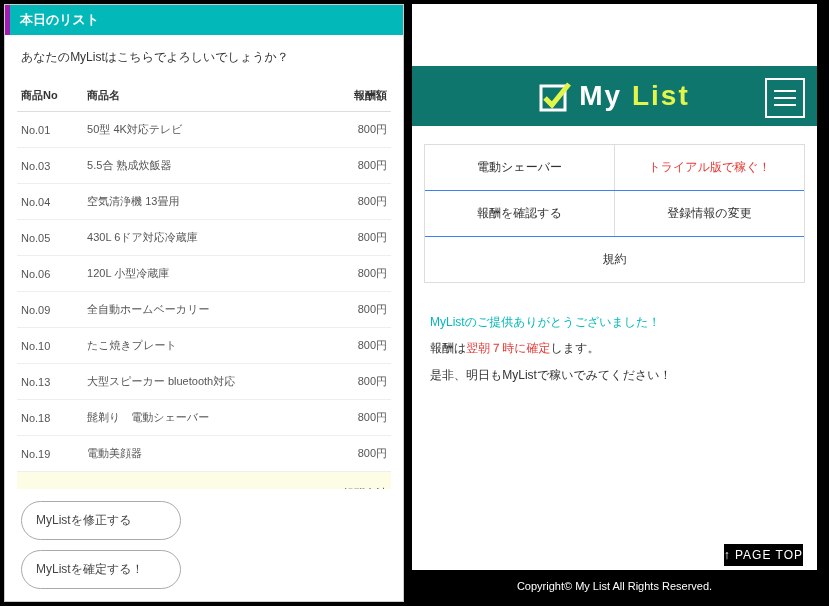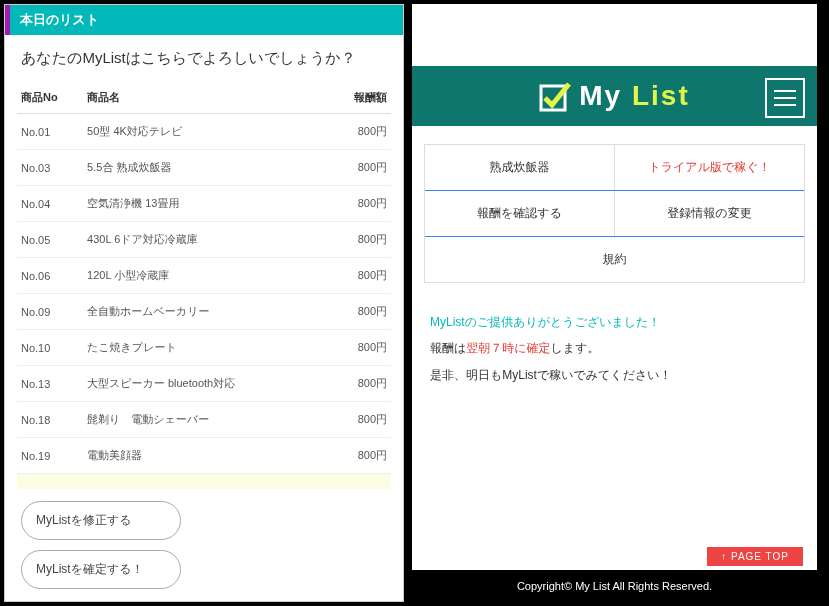--- a/index.html
+++ b/index.html
@@ -23,21 +23,21 @@
     .panel-header {
       background: #02b8b8;
       color: #fff;
       padding: 6px 10px;
       font-size: 13px;
       font-weight: bold;
       border-left: 5px solid #a21caf;
     }
     .prompt-text {
       padding: 14px 16px;
-      font-size: 15px;
+      font-size: 12px;
       color: #333;
     }
     .table-wrap {
       padding: 0 12px;
       flex: 1;
       overflow: auto;
     }
     table {
       width: 100%;
       border-collapse: collapse;
@@ -159,24 +159,24 @@
     .msg-thanks { color: #02b8b8; }
     .msg-body { color: #333; }
     .msg-em { color: #e53935; }
     .spacer { flex: 1; }
     .pagetop-wrap {
       display: flex;
       justify-content: flex-end;
       padding: 0 14px 4px 0;
     }
     .pagetop {
-      background: #ef4444;
+      background: #000000;
       color: #fff;
-      font-size: 10px;
-      padding: 4px 14px;
+      font-size: 12px;
+      padding: 4px 0;
       letter-spacing: 1px;
       cursor: pointer;
     }
     .footer {
       background: #000000;
       color: #fff;
       text-align: center;
       padding: 10px;
       font-size: 11px;
     }
@@ -280,21 +280,21 @@
       </span>
     </div>
     <div class="hamburger">
       <span></span>
         <span></span>
         <span></span>
     </div>
   </div>
   <div class="nav-grid" id="nav">
       <div class="nav-row">
-        <div class="nav-cell">熟成炊飯器</div>
+        <div class="nav-cell">電動シェーバー</div>
         <div class="nav-cell highlight">トライアル版で稼ぐ！</div>
       </div>
       <div class="nav-row">
         <div class="nav-cell">報酬を確認する</div>
         <div class="nav-cell">登録情報の変更</div>
       </div>
       <div class="nav-row">
         <div class="nav-cell">規約</div>
       </div>
     </div>

